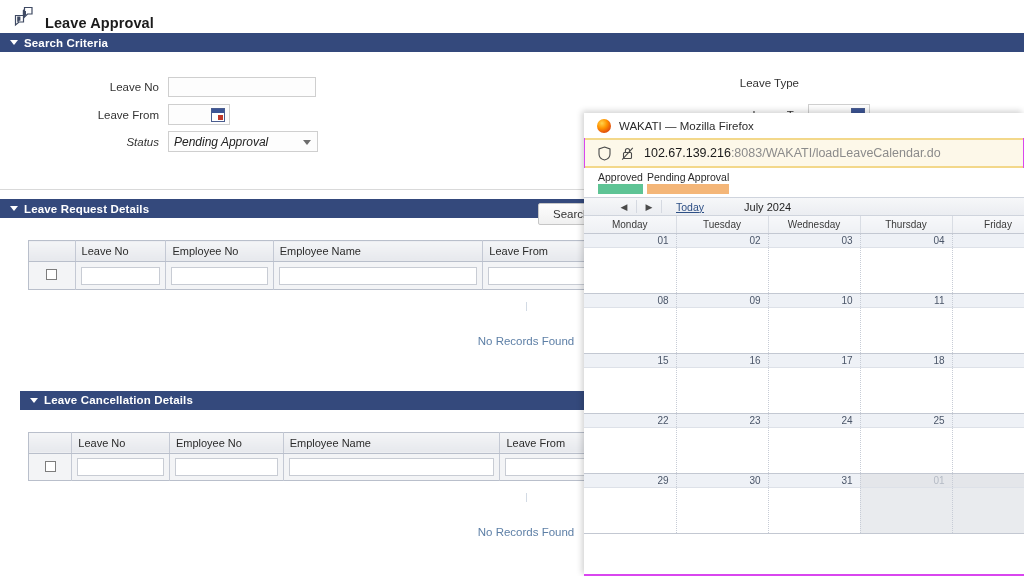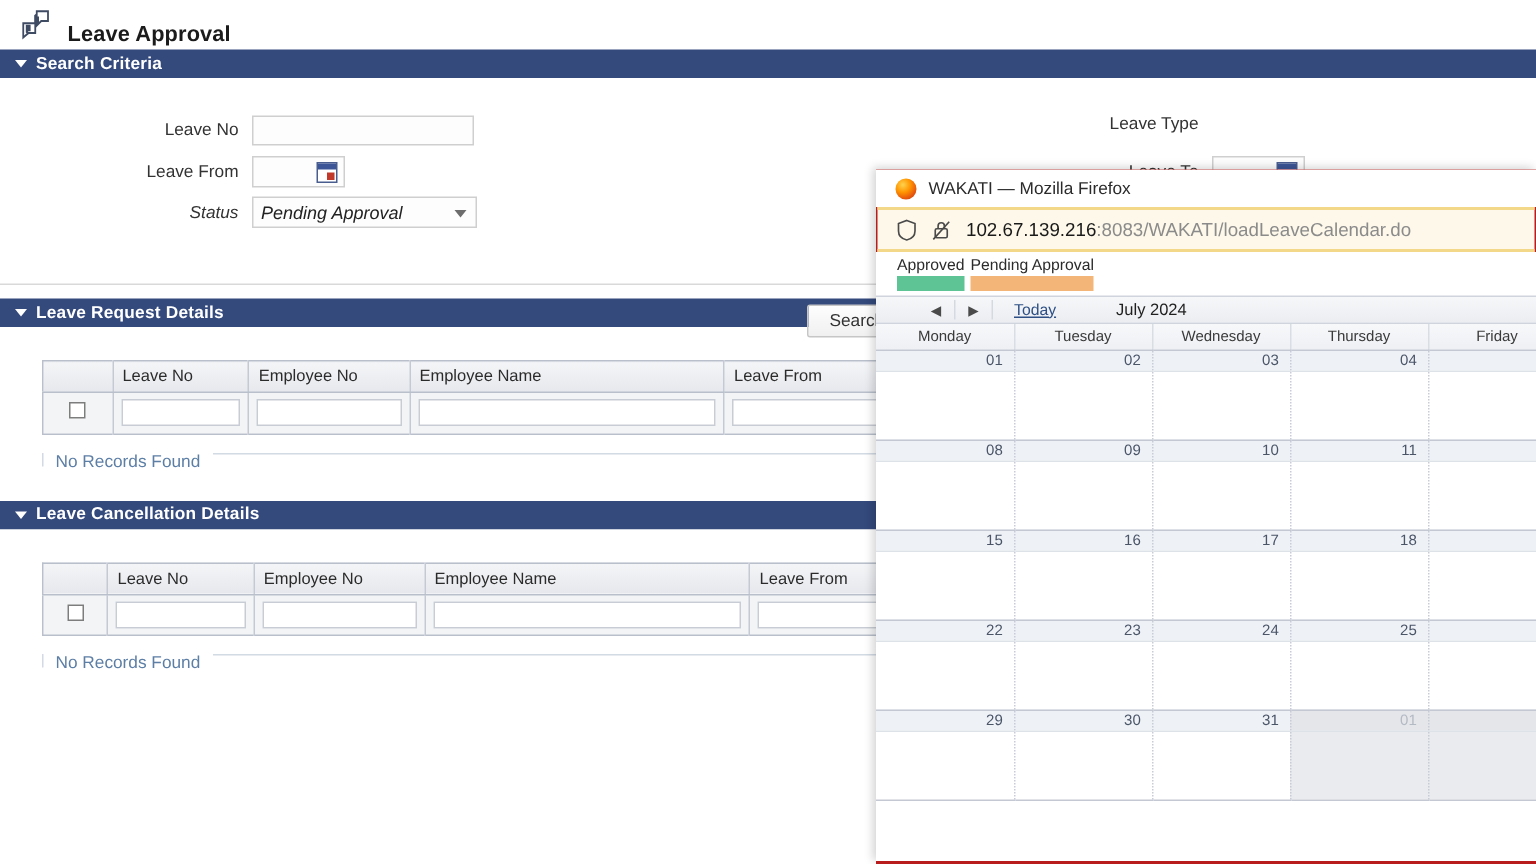--- a/index.html
+++ b/index.html
@@ -164,35 +164,36 @@
   }
   .cbx {
     width: 11px; height: 11px;
     border: 1px solid #7d7d7d;
     background: #fff;
     display: inline-block;
   }
 
   .norec {
     display: flex;
-    align-items: flex-start;
-    gap: 8px;
+    align-items: center;
+    gap: 24px;
     padding: 12px 0 0 28px;
     color: #5d7fa6;
     font-size: 11.5px;
+    flex-direction: column;
   }
   .norec .ln { flex: 1; height: 1px; background: #d2dae4; }
   .norec .tick { width: 1px; height: 9px; background: #d2dae4; }
 
   
   .ff {
     position: absolute;
     left: 584px; top: 113px;
     width: 440px; height: 463px;
-    background: #b91c1c;
+    background: #d946ef;
     box-shadow: -2px -2px 6px rgba(0,0,0,.18);
     overflow: hidden;
   }
   .ff-title {
     height: 25px;
     display: flex;
     align-items: center;
     gap: 8px;
     padding-left: 13px;
     background: #ffffff;
@@ -392,21 +393,21 @@
         </tbody>
           </table>
       </div>
       <div class="norec">
         <span class="tick"></span>
         <span>No Records Found</span>
         <span class="ln"></span>
       </div>
     </div>
 
-    <div class="section-bar" style="margin-top:20px;">
+    <div class="section-bar" style="margin-top:20px;margin-left:20px;">
       <span class="caret"></span>
       <span>Leave Cancellation Details</span>
     </div>
     <div class="section-body">
       <div class="grid-wrap">
         <table class="grid" style="width:700px;">
           <colgroup>
               <col style="width:40px">
               <col style="width:90px">
               <col style="width:105px">

